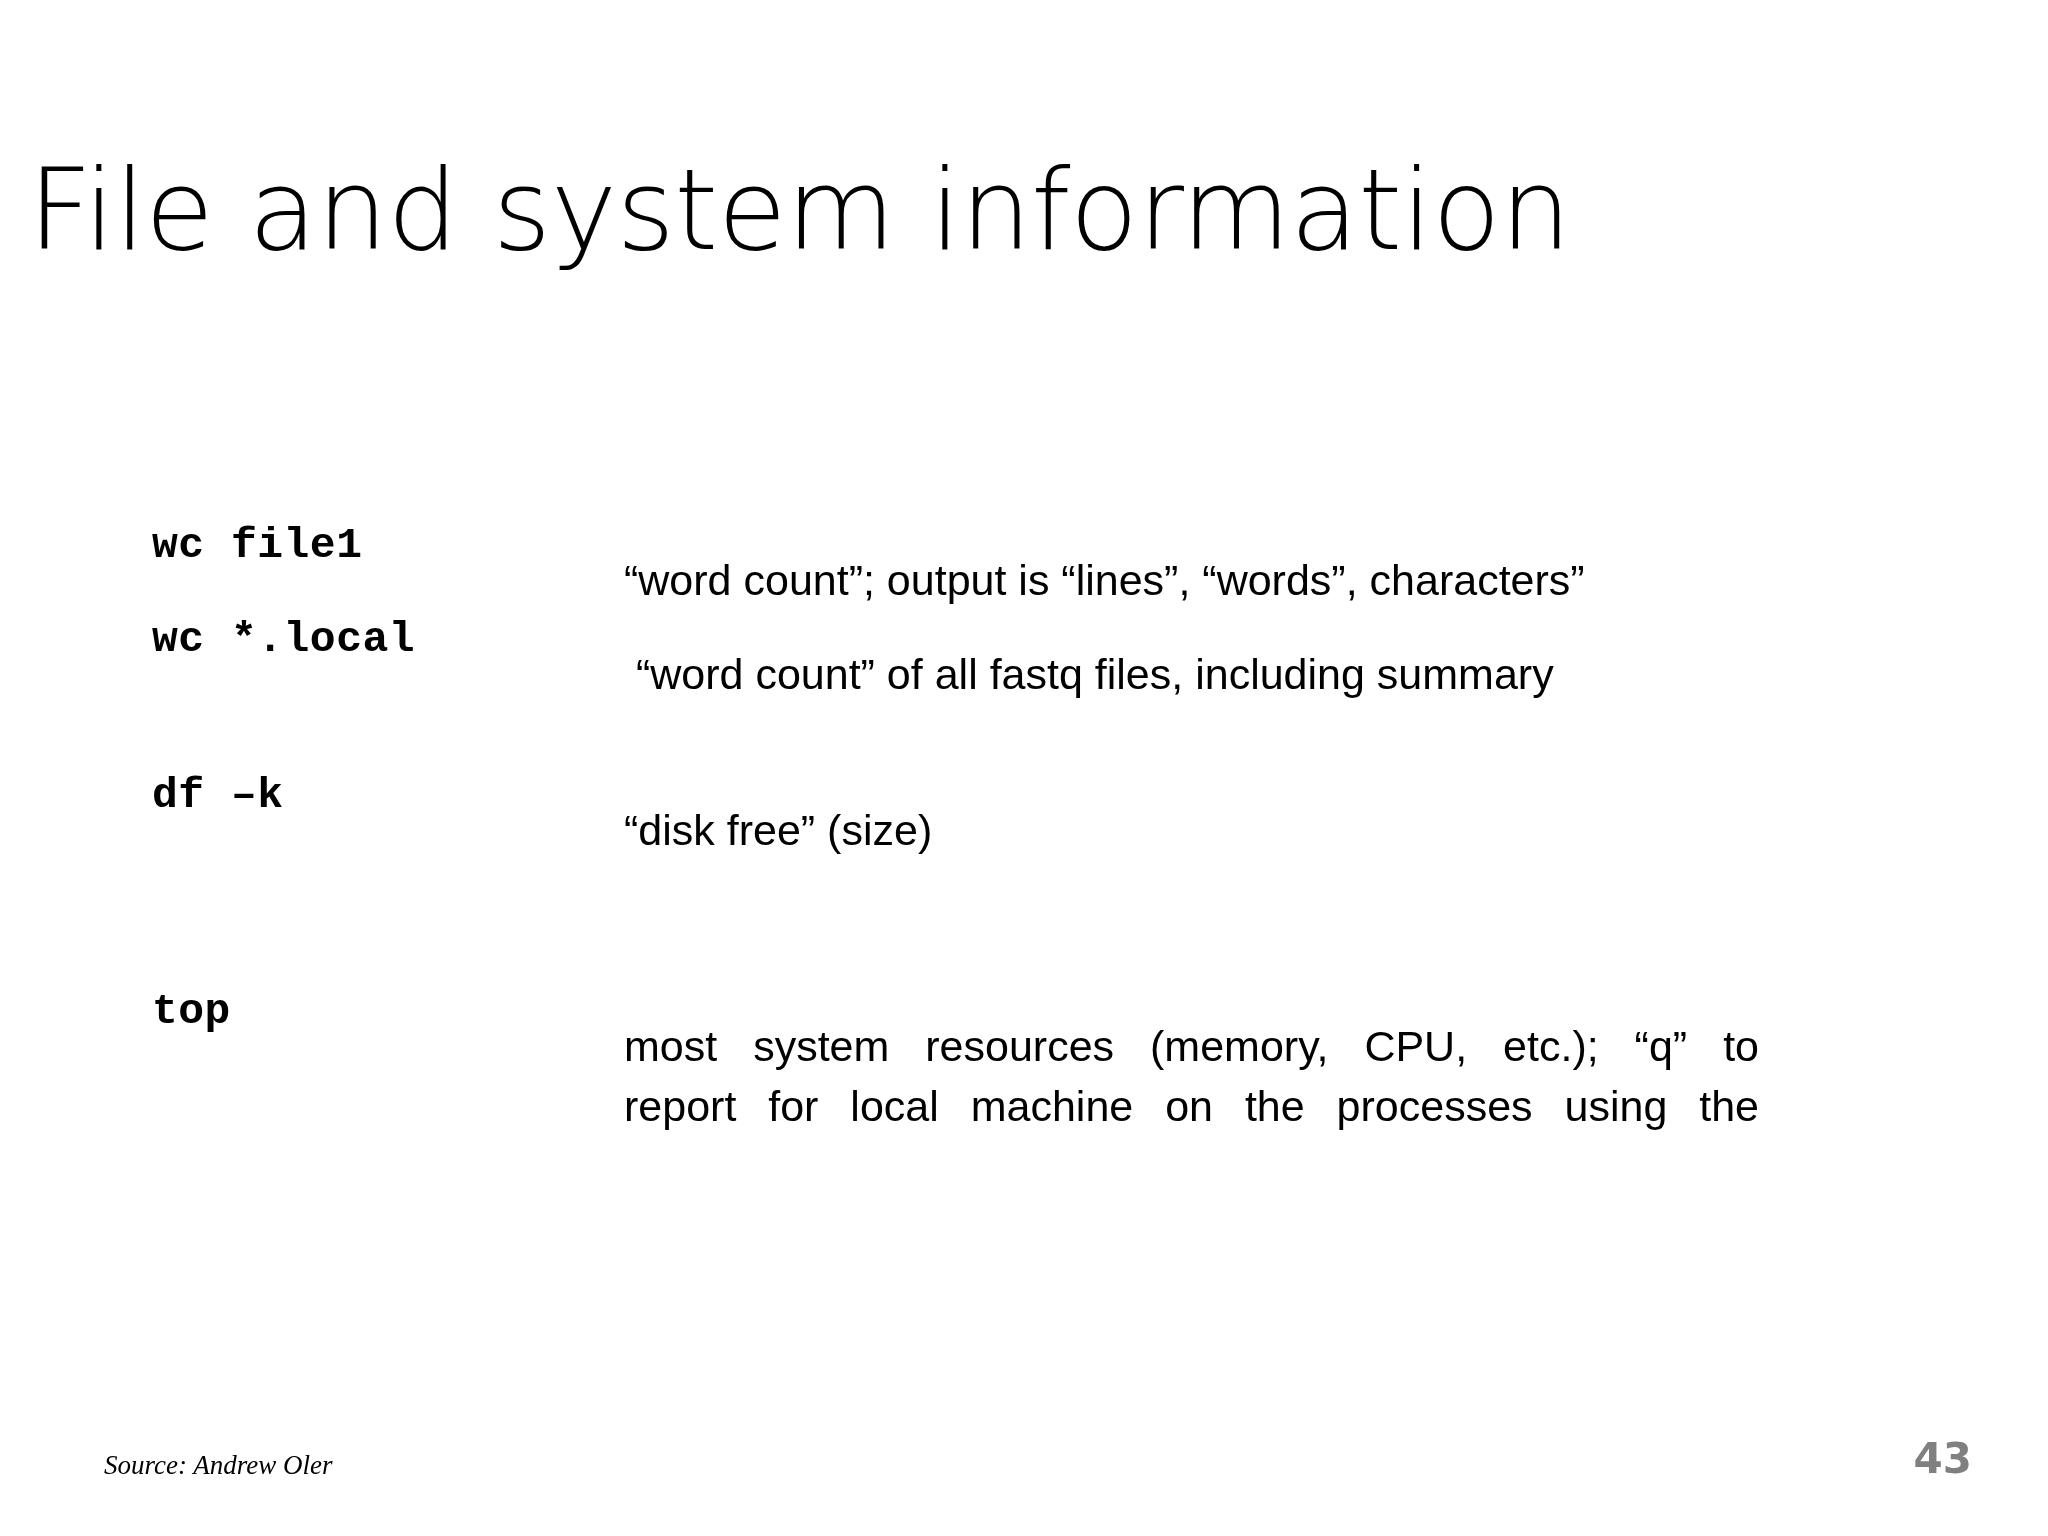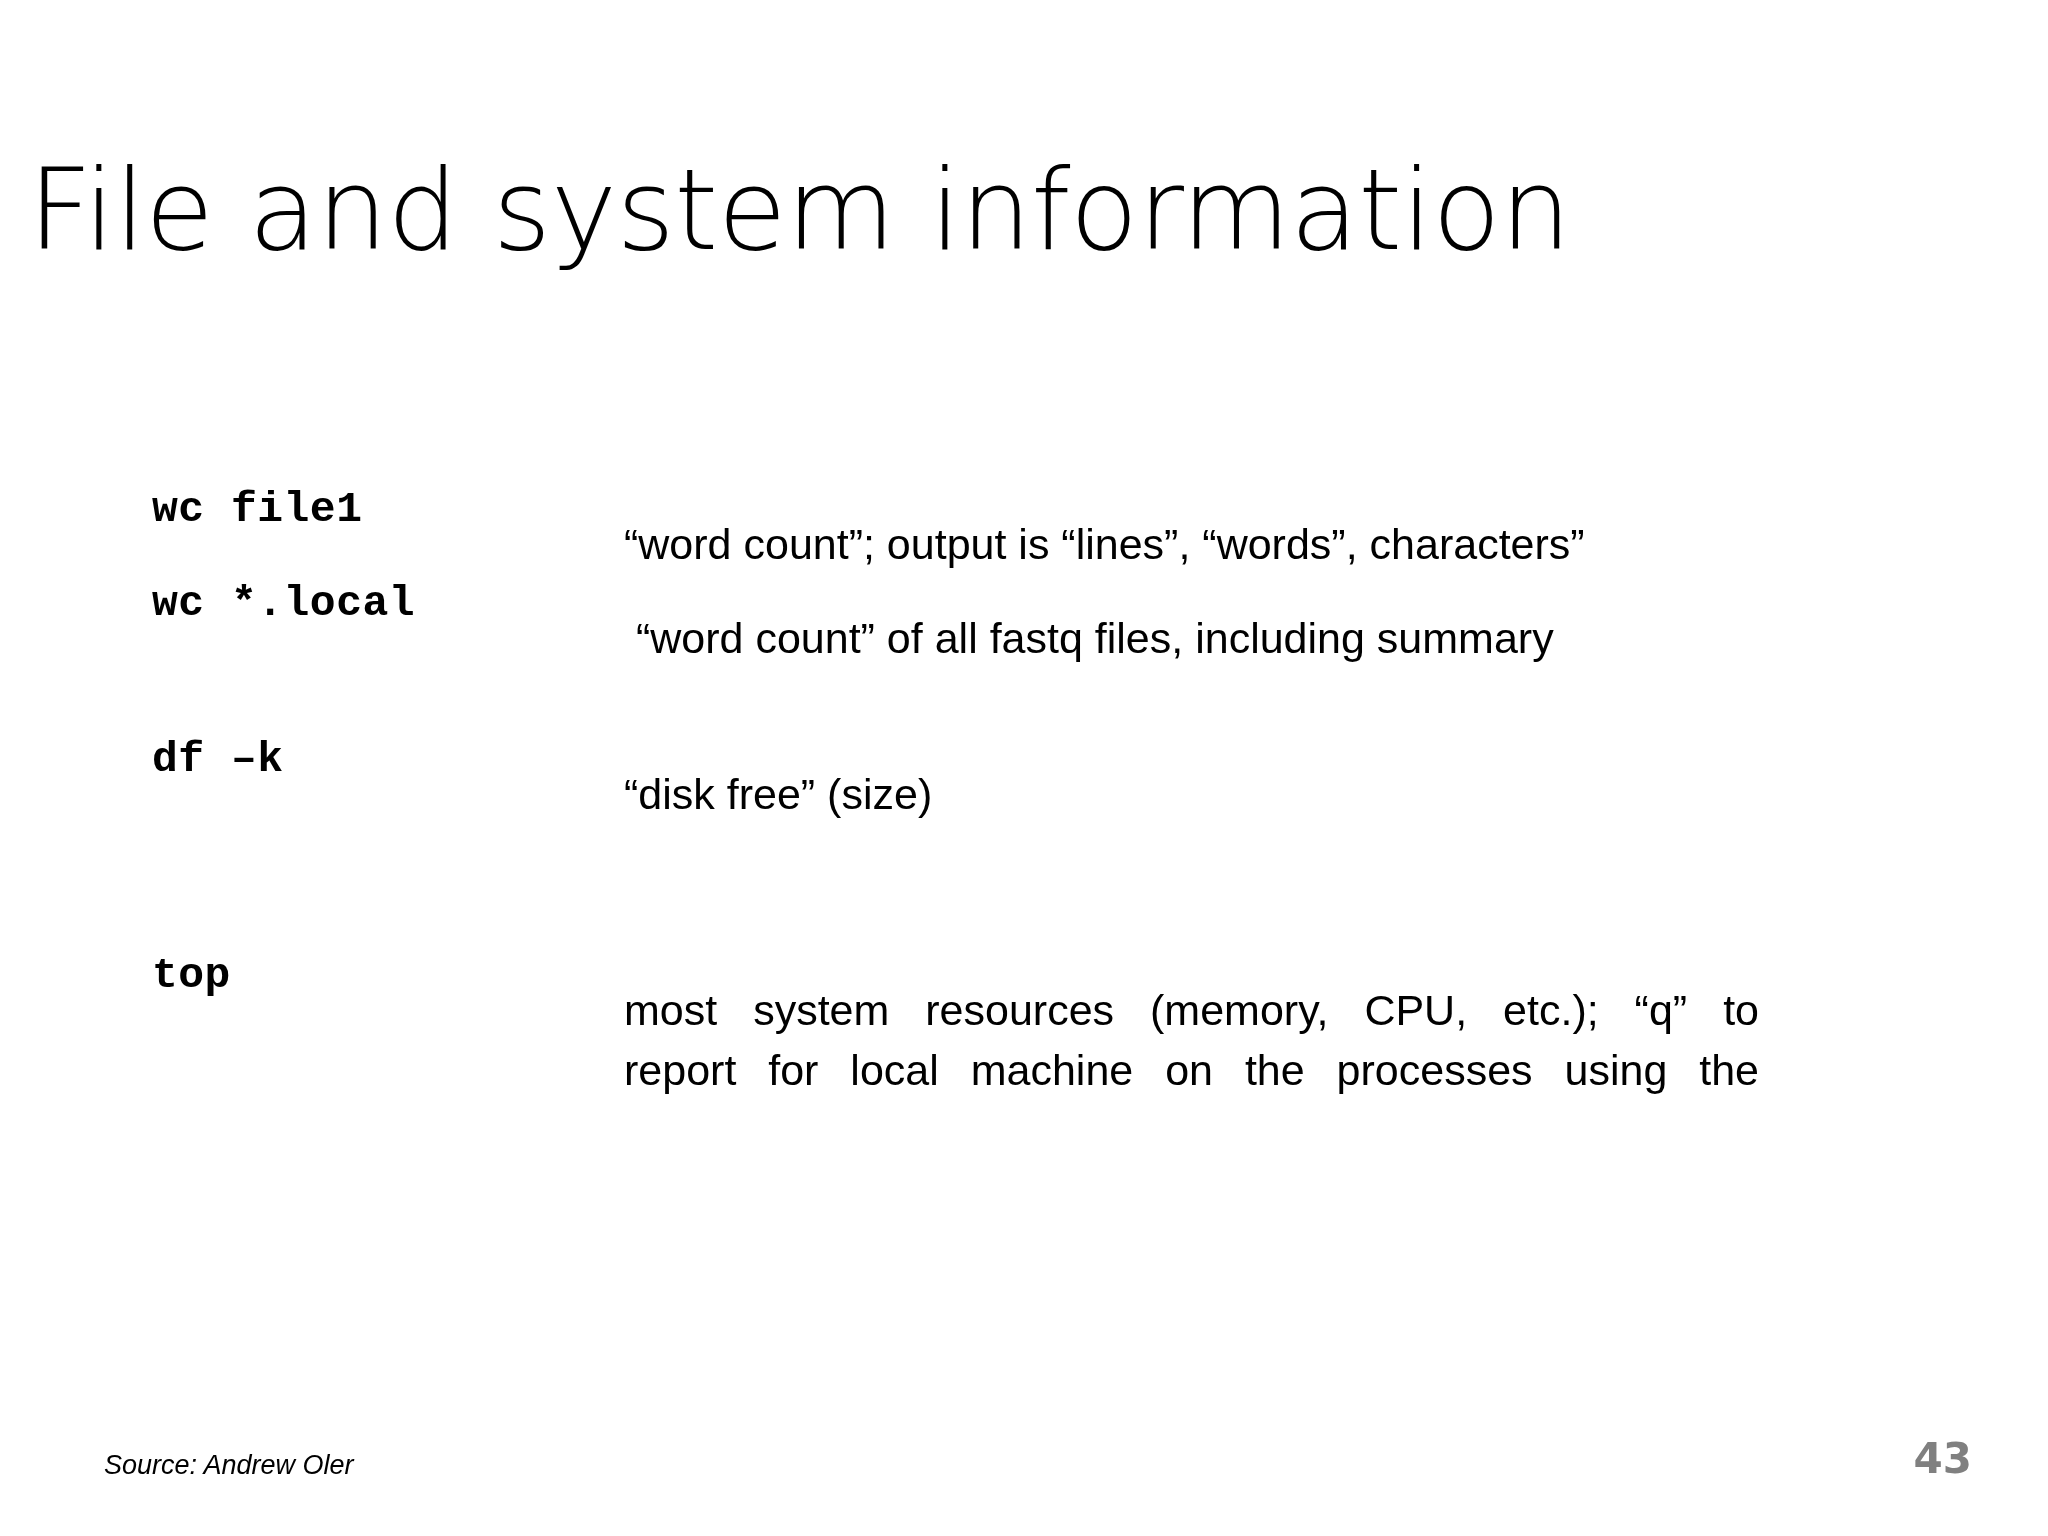--- a/index.html
+++ b/index.html
@@ -39,21 +39,21 @@
     letter-spacing: -0.5px;
     color: #000000;
     white-space: nowrap;
     margin-left: 28px;
   }
 
   
   #content-block {
     position: absolute;
     left: 152px;
-    top: 480px;
+    top: 516px;
     width: 1620px;
   }
 
   .cmd-row {
     position: relative;
     display: flex;
     align-items: flex-start;
   }
 
   .cmd-col {
@@ -99,21 +99,21 @@
   }
 
   .row-gap-small { height: 62px; }
   .row-gap-large { height: 122px; }
 
   
   #source-note {
     position: absolute;
     left: 104px;
     top: 1448px;
-    font-family: Liberation Sans, sans-serif;
+    font-family: Liberation Serif, serif;
     font-style: italic;
     font-weight: 400;
     font-size: 27px;
     line-height: 34px;
     color: #000000;
     white-space: nowrap;
     text-align: center;
   }
 
   #page-number {

